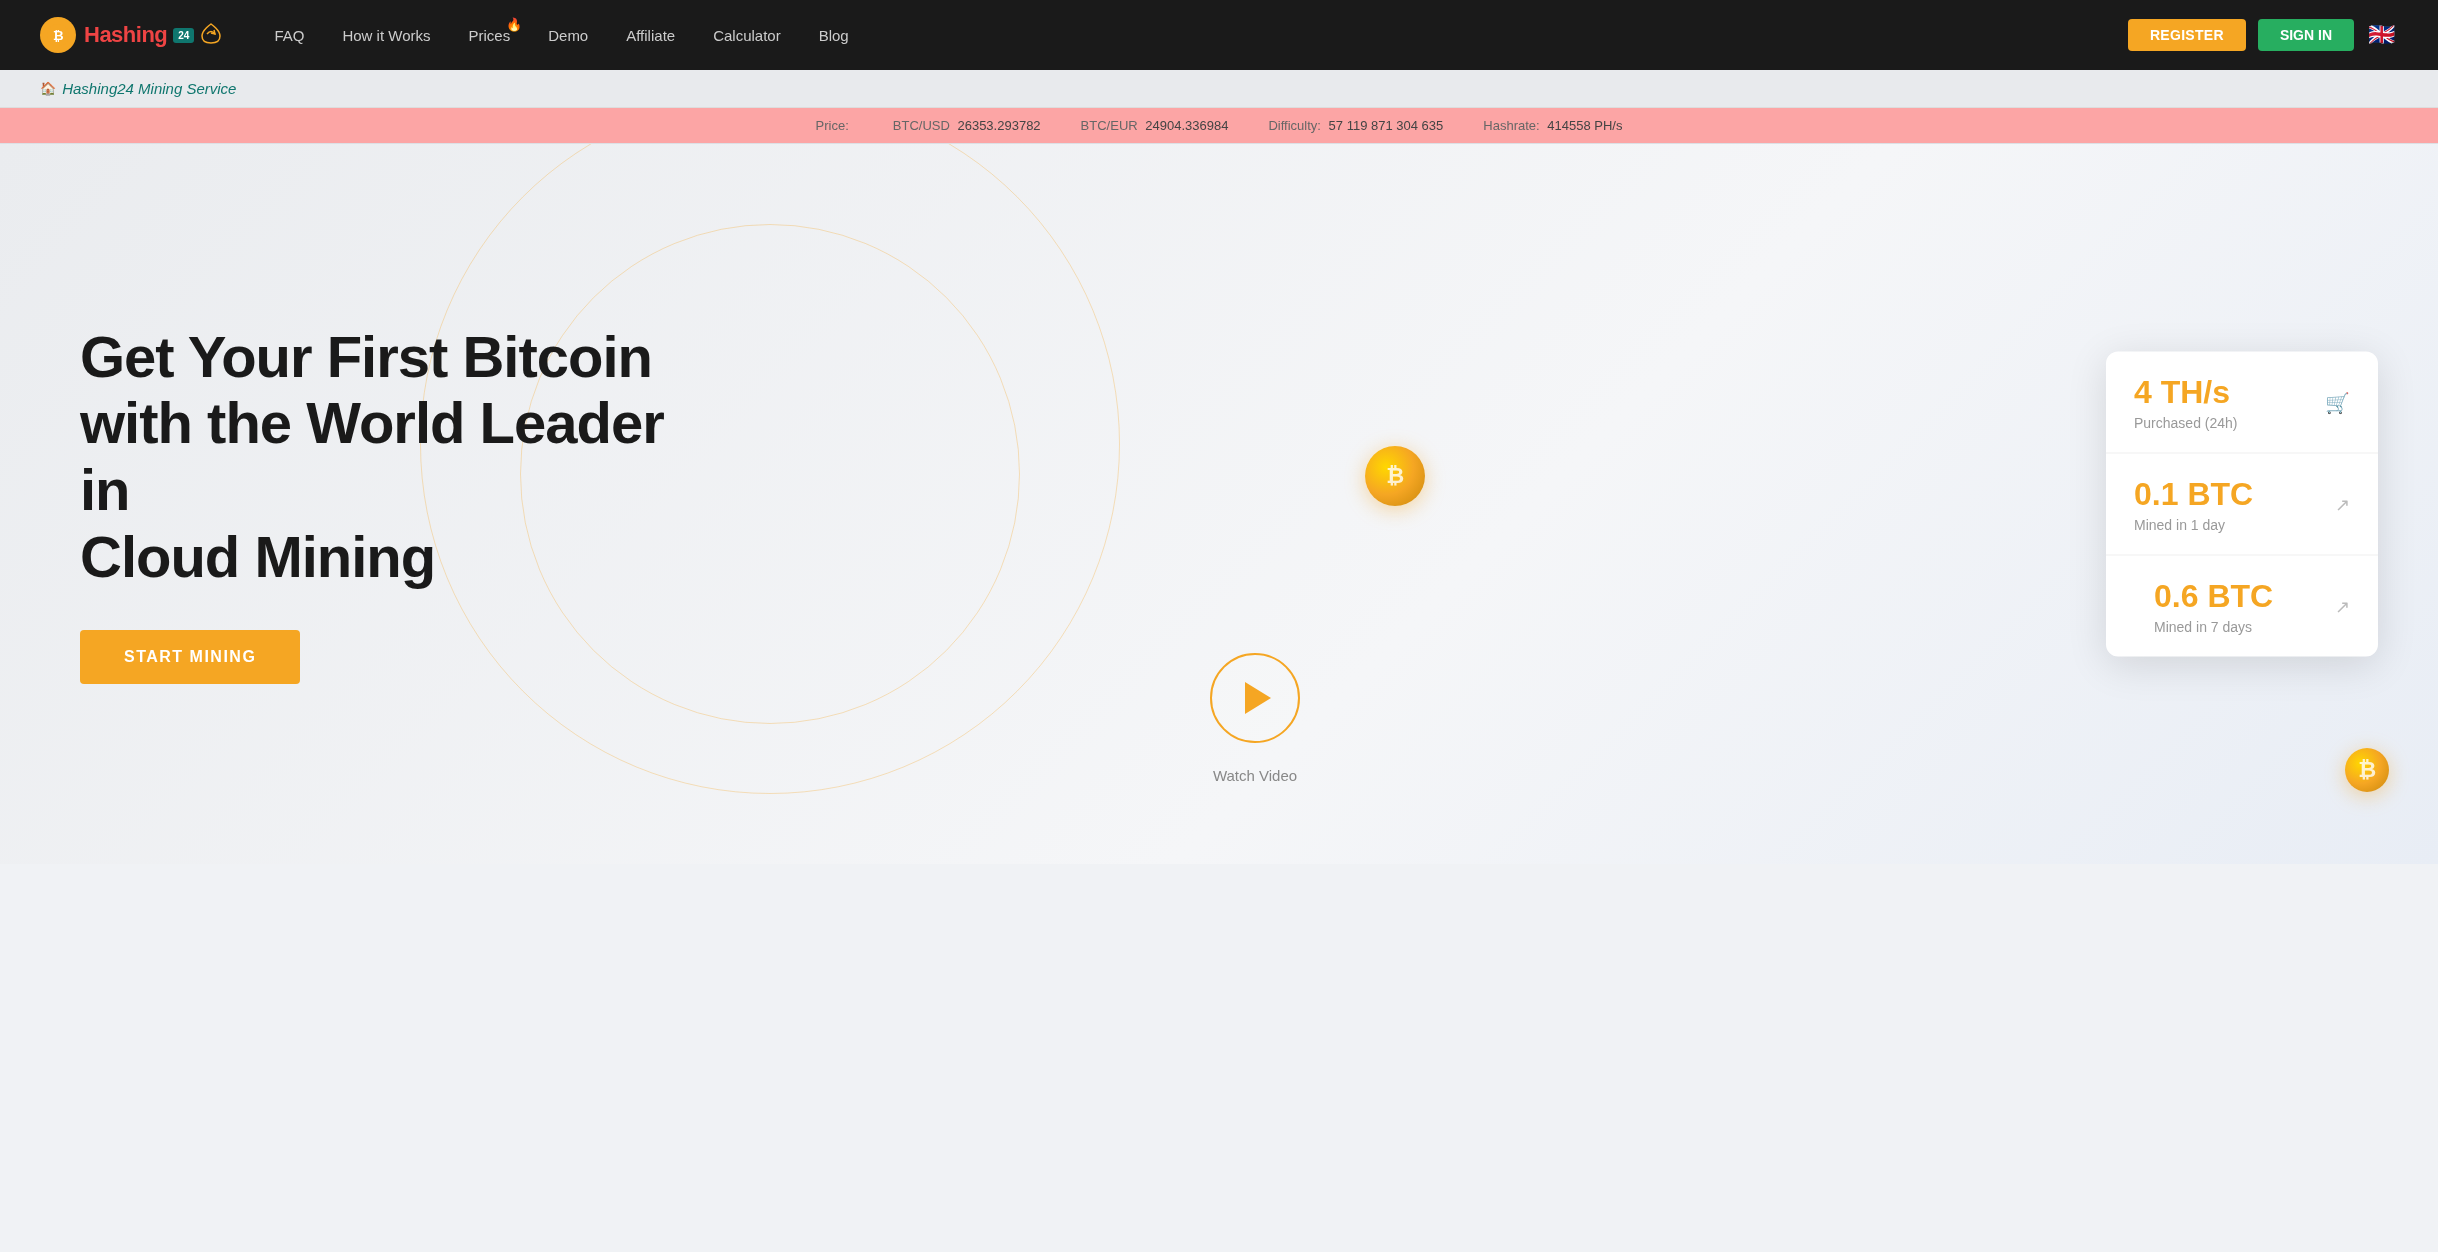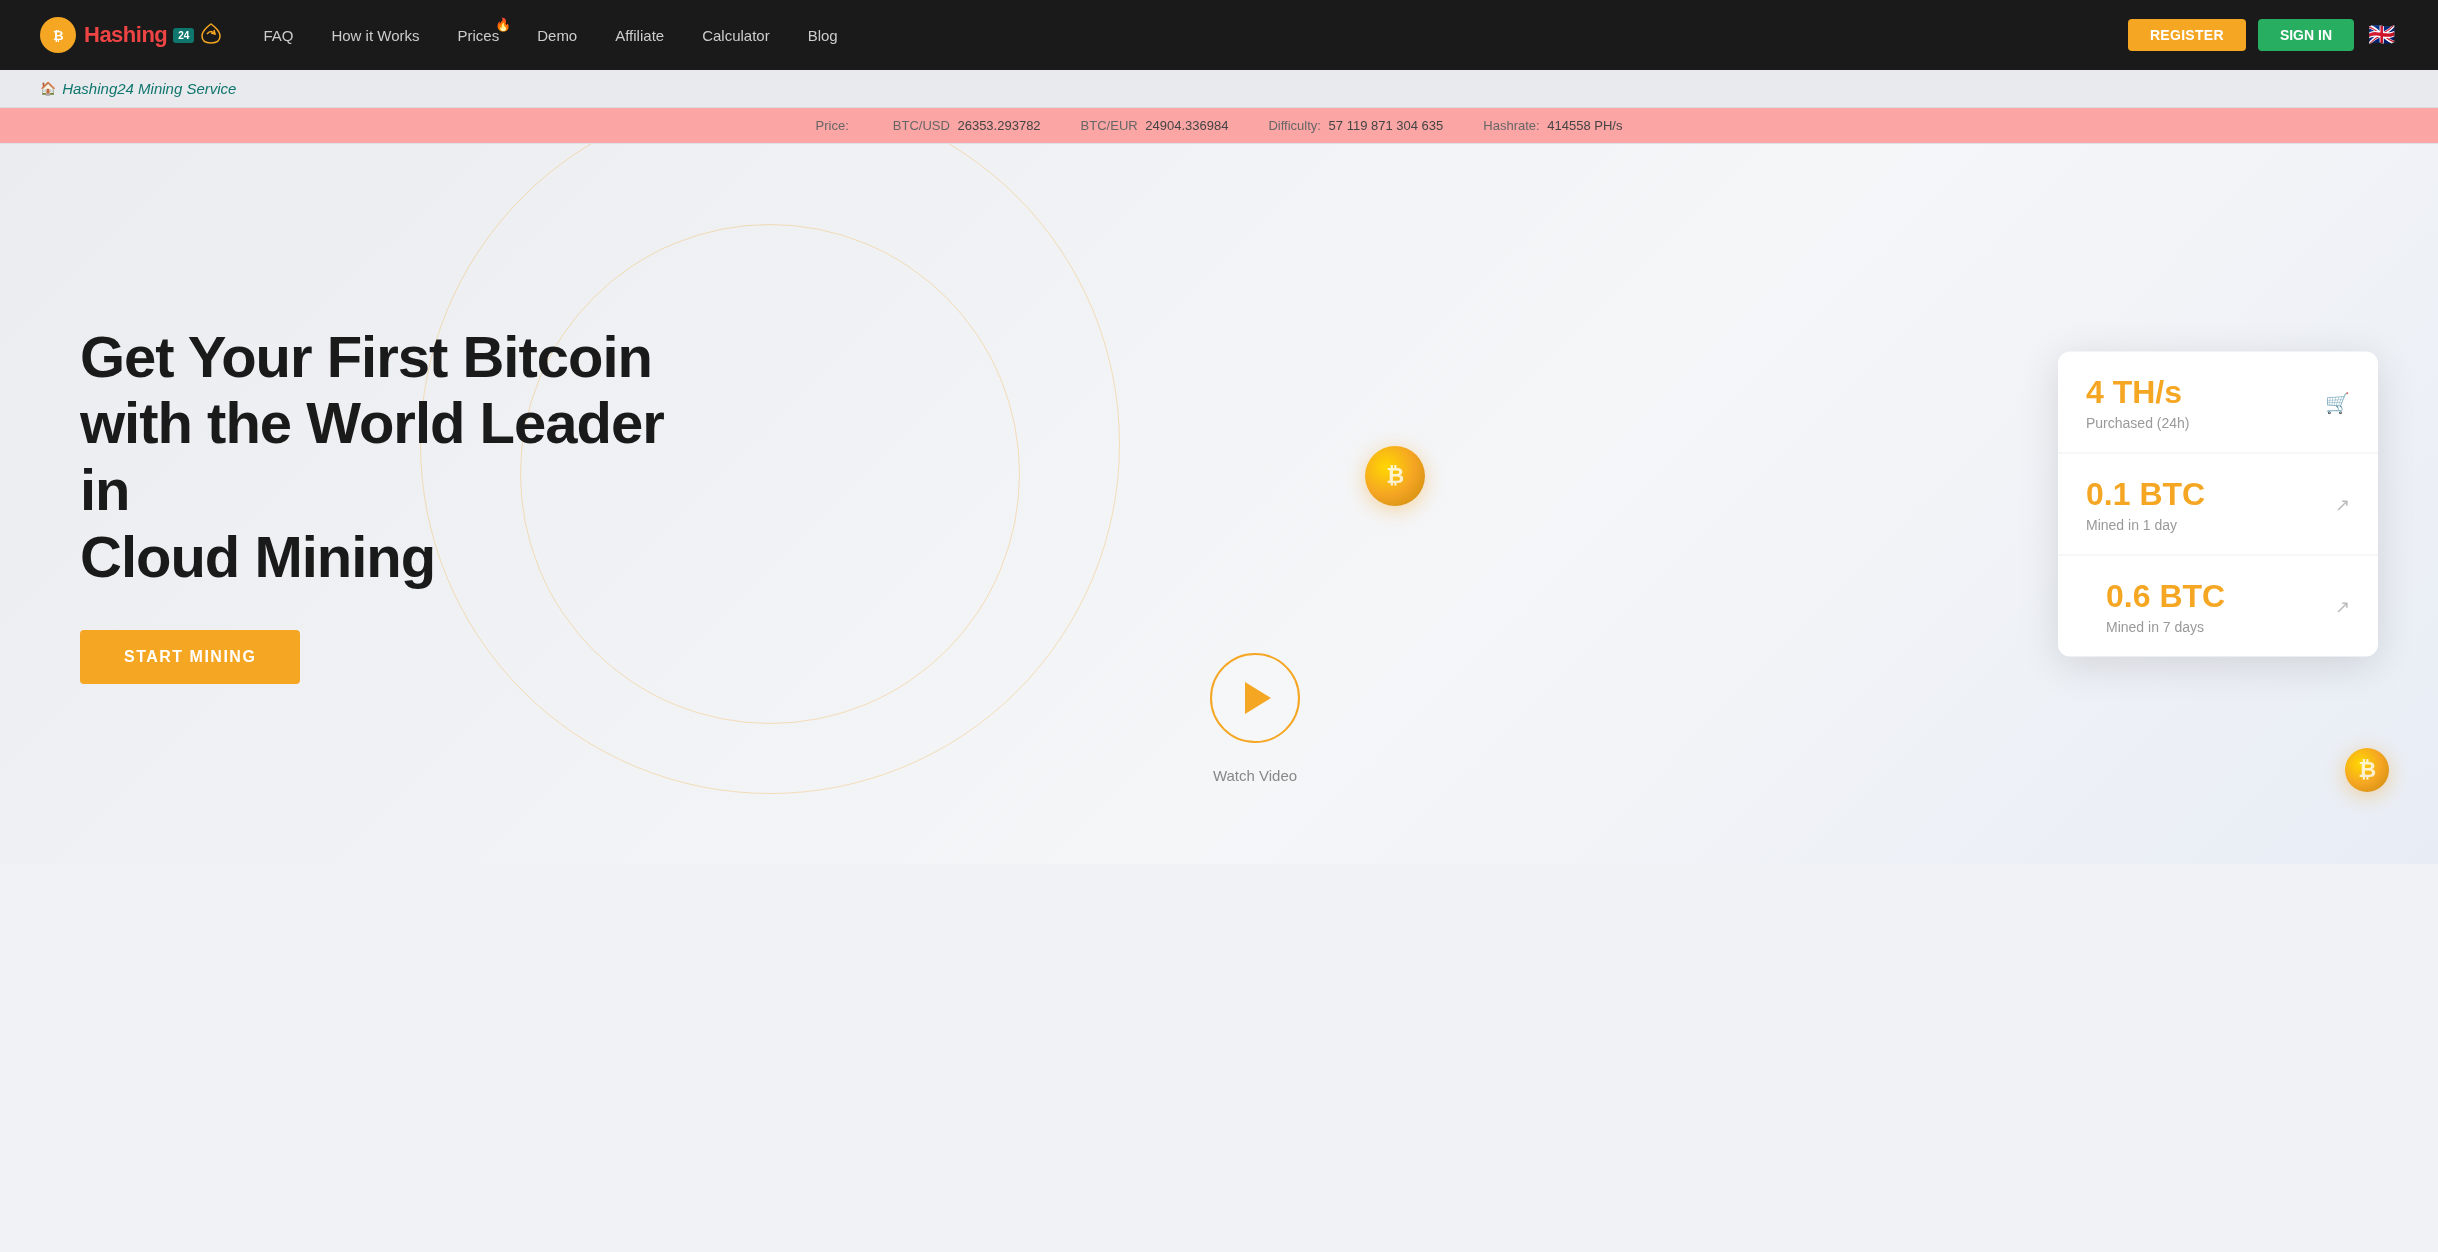--- a/index.html
+++ b/index.html
@@ -48,21 +48,21 @@
       font-size: 10px;
       font-weight: 700;
       padding: 2px 5px;
       border-radius: 3px;
       margin-left: 2px;
     }
     .nav-links {
       display: flex;
       align-items: center;
       gap: 38px;
-      margin-left: 41px;
+      margin-left: 52px;
       flex: 1;
       text-align: right;
     }
     .nav-link {
       color: #ccc;
       text-decoration: none;
       font-size: 15px;
       font-weight: 400;
       position: relative;
     }
@@ -242,21 +242,21 @@
 
     
     .stats-card {
       position: absolute;
       right: 60px;
       top: 50%;
       transform: translateY(-50%);
       background: #fff;
       border-radius: 12px;
       box-shadow: 0 8px 40px rgba(0,0,0,0.12);
-      width: 320px;
+      width: 272px;
       z-index: 3;
       overflow: hidden;
     }
     .stat-row {
       padding: 22px 28px;
       border-bottom: 1px solid #f0f0f0;
     }
     .stat-row:last-child { border-bottom: none; padding-left: 48px; }
     .stat-value {
       font-size: 32px;

